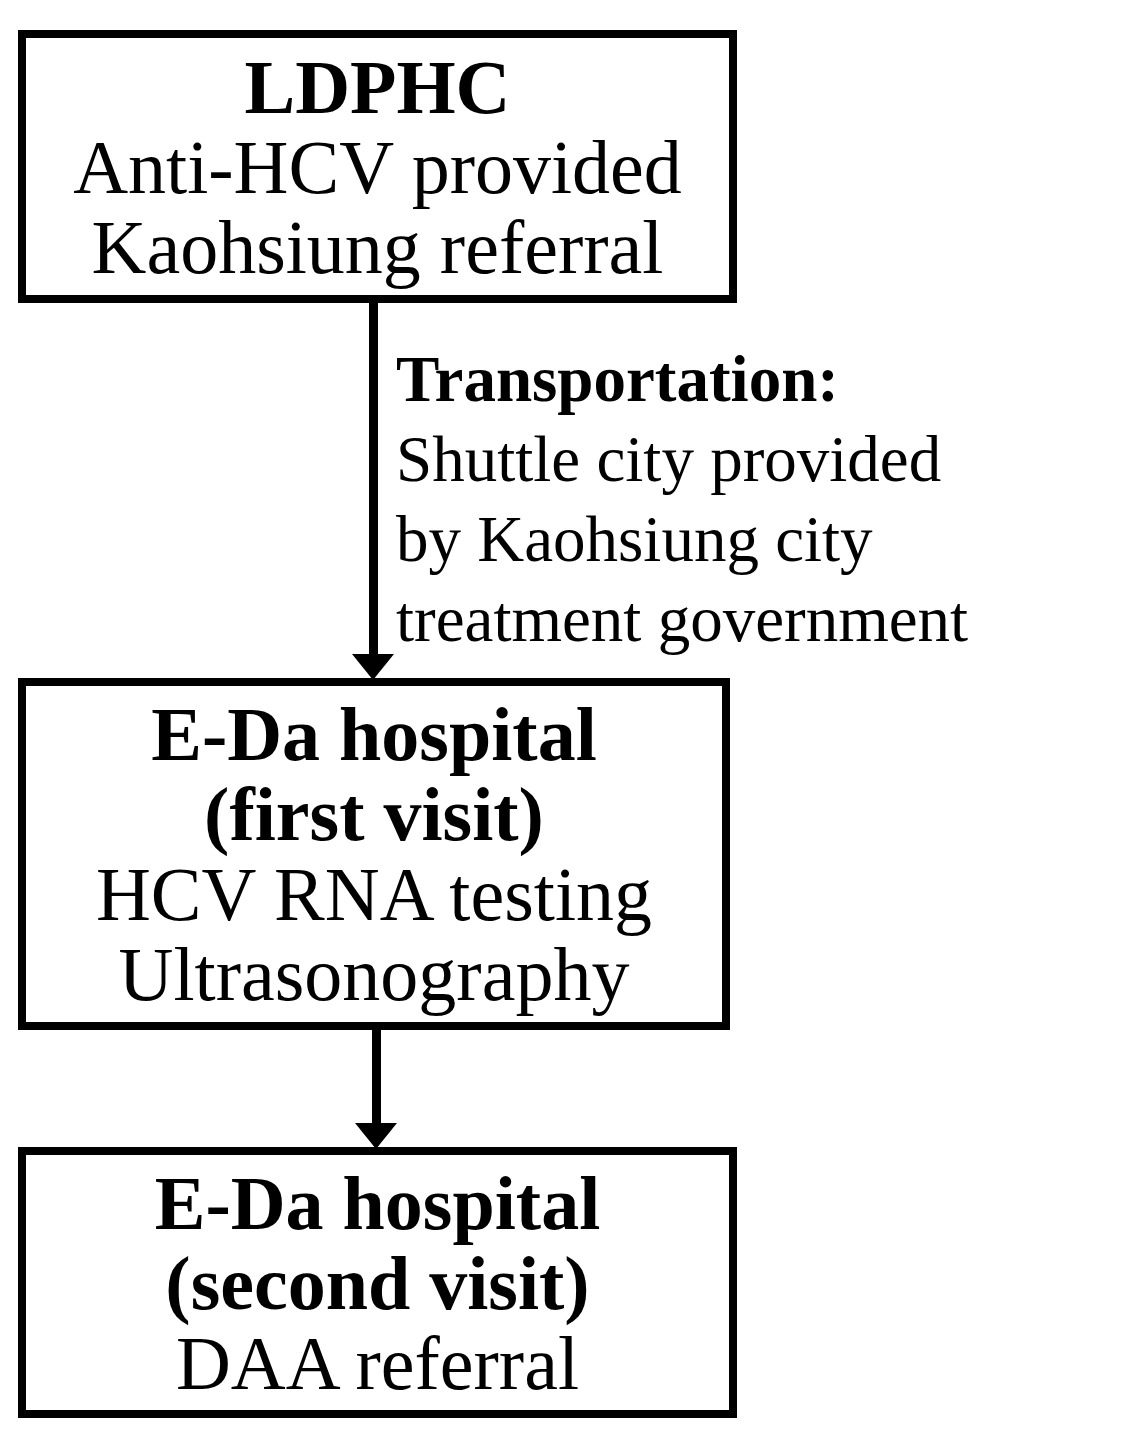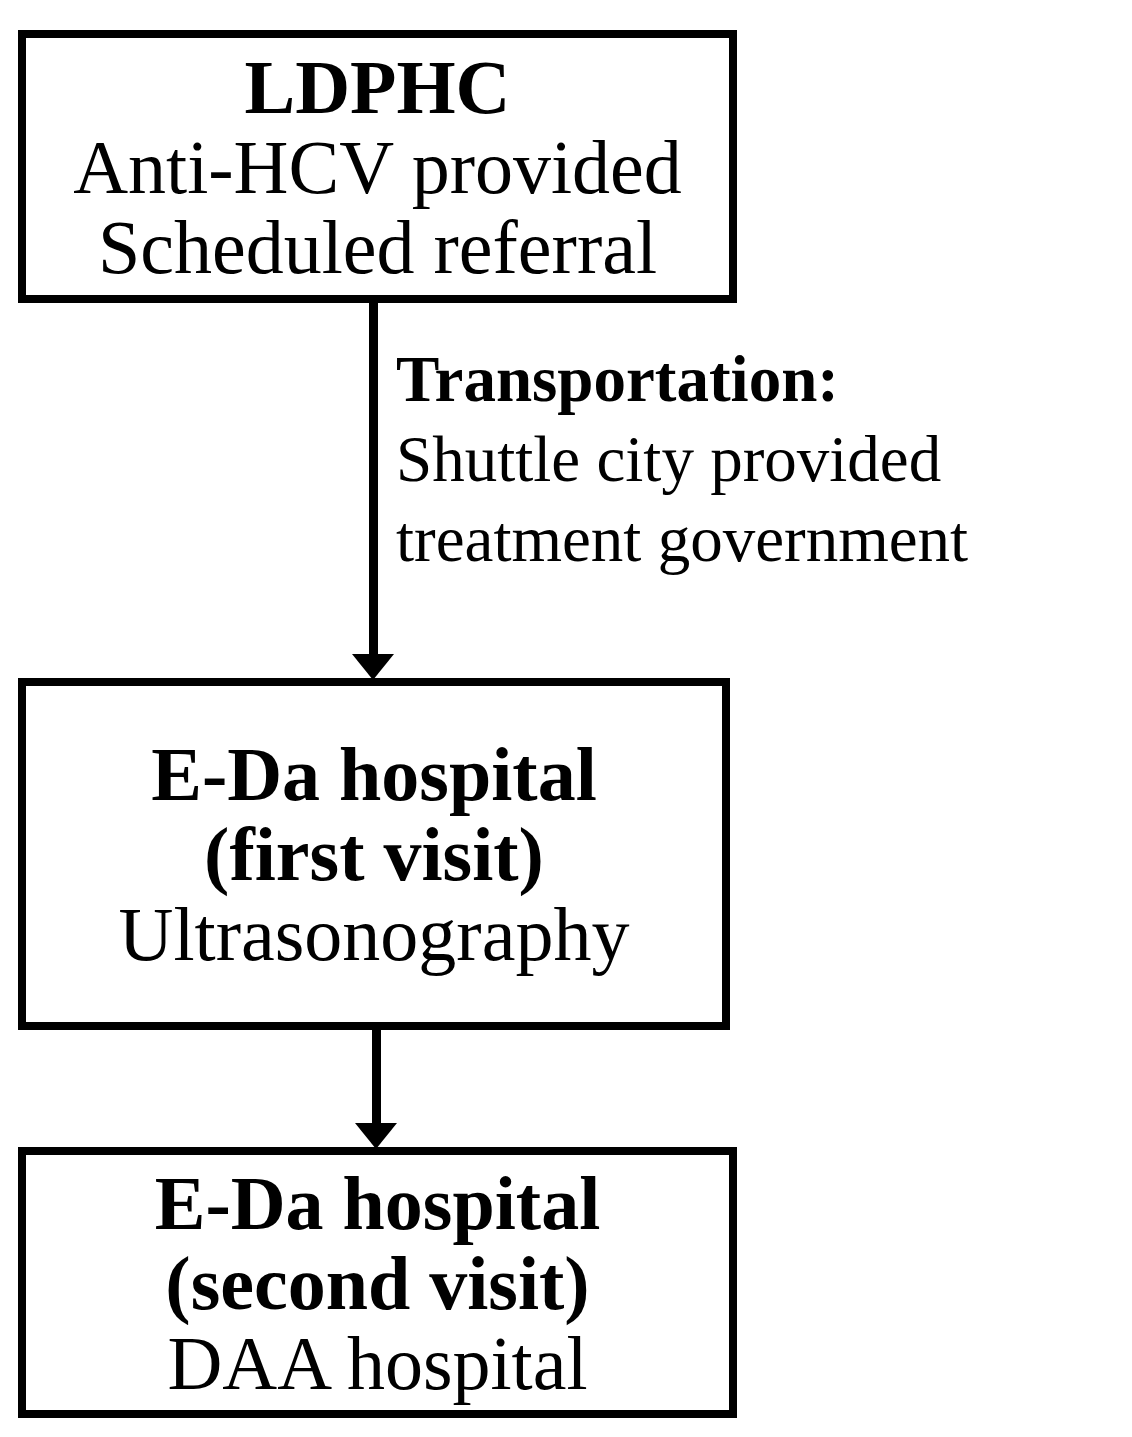--- a/index.html
+++ b/index.html
@@ -57,40 +57,42 @@
   }
 </style>
 </head>
 <body>
 
 <div class="canvas">
 
   <div class="box" id="box1">
     <div class="bold">LDPHC</div>
     <div>Anti-HCV provided</div>
-    <div>Scheduled referral</div>
+    <div>Kaohsiung referral</div>
   </div>
 
   <div class="shaft" id="shaft1"></div>
   <div class="head" id="head1"></div>
 
   <div class="edge-label">
     <div class="bold">Transportation:</div>
     <div>Shuttle city provided</div>
+    <div>by Kaohsiung city</div>
     <div>treatment government</div>
   </div>
 
   <div class="box" id="box2">
     <div class="bold">E-Da hospital</div>
     <div class="bold">(first visit)</div>
+    <div>HCV RNA testing</div>
     <div>Ultrasonography</div>
   </div>
 
   <div class="shaft" id="shaft2"></div>
   <div class="head" id="head2"></div>
 
   <div class="box" id="box3">
     <div class="bold">E-Da hospital</div>
     <div class="bold">(second visit)</div>
-    <div>DAA hospital</div>
+    <div>DAA referral</div>
   </div>
 
 </div>
 
 </body></html>

